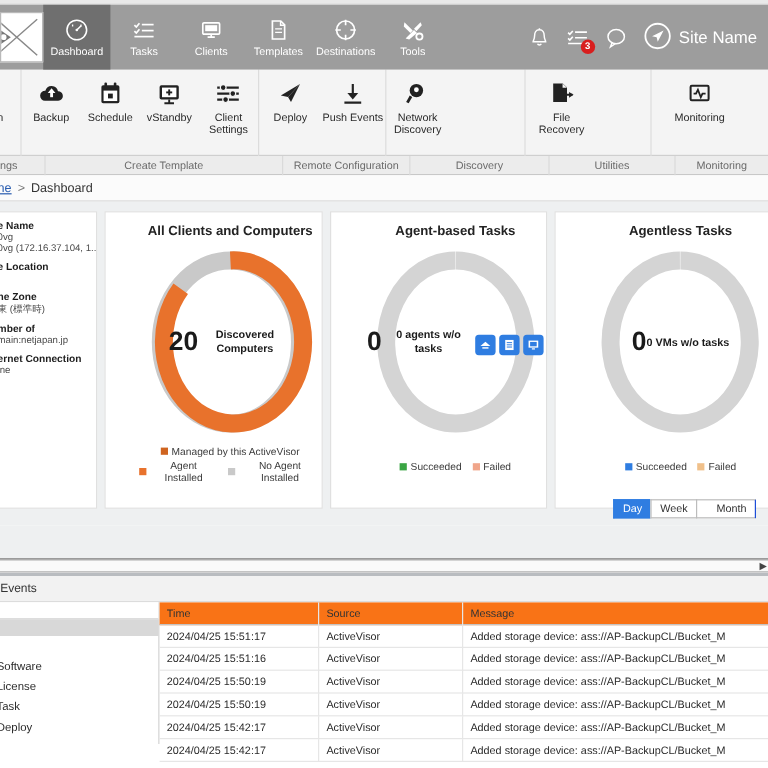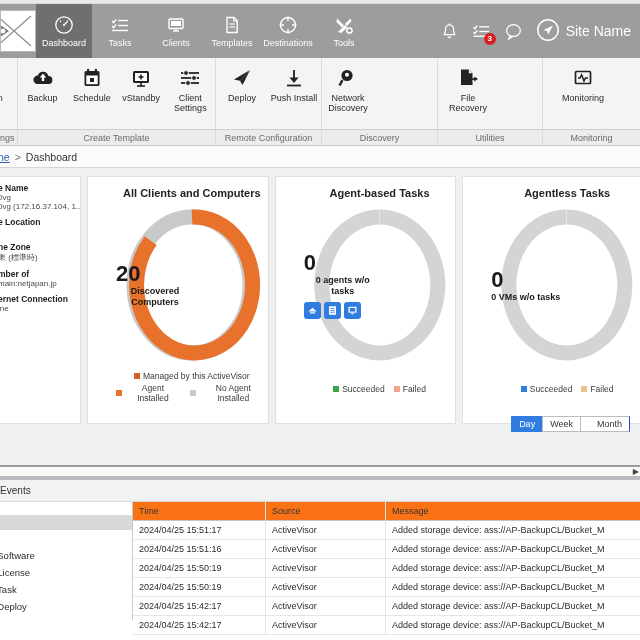--- a/index.html
+++ b/index.html
@@ -71,21 +71,21 @@
   .info-card { width:90px; margin-left:-9px; height:248px; padding:6px 4px 0 6px; overflow:hidden;}
   .info-lbl { font-size:8.5px; font-weight:bold; color:#1d1d1d; margin-top:6px; white-space:nowrap;}
   .info-lbl:first-child { margin-top:0; }
   .info-val { font-size:8px; color:#4a4a4a; white-space:nowrap; }
 
   .chart-card { flex:1 1 0; height:248px; padding-top:10px;padding-left:28px; }
   .chart-title { text-align:center; font-size:11px; font-weight:bold; color:#232323; }
   .donut-wrap { display:flex; justify-content:center; margin-top:6px; position:relative; }
   .donut-center {
     position:absolute; top:0; left:0; right:0; bottom:0;
-    display:flex; flex-direction:column; align-items:flex-start; justify-content:center;
+    display:flex; flex-direction:row; align-items:center; justify-content:center;
     pointer-events:none;
   }
   .donut-num { font-size:22px; font-weight:bold; color:#1a1a1a; line-height:24px;}
   .donut-sub { font-size:9px; font-weight:bold; color:#1a1a1a; text-align:center; line-height:11px; max-width:78px;}
   .mini-btns { display:flex; gap:3px; margin-top:5px; pointer-events:auto;}
   .mini-btn {
     width:17px; height:17px; background:#2f7de1; border-radius:3px;
     display:flex; align-items:center; justify-content:center; cursor:pointer;
   }
   .legend { display:flex; flex-direction:column; align-items:center; gap:2px; margin-top:6px;text-align:center;}
@@ -332,21 +332,21 @@
         <span>Deploy</span>
       </div>
       <div class="rbtn">
         <span class="bic">
           <svg width="22" height="22" viewBox="0 0 22 22">
               <line x1="11" y1="3" x2="11" y2="13" stroke="#222" stroke-width="1.8"></line>
               <polygon points="11,16 6.5,10.5 15.5,10.5" fill="#222"></polygon>
               <line x1="4" y1="18.5" x2="18" y2="18.5" stroke="#222" stroke-width="1.8"></line>
             </svg>
         </span>
-        <span>Push Install</span>
+        <span>Push Events</span>
       </div>
     </div>
 
     <div class="rgroup" style="width:116px;">
       <div class="rbtn">
         <span class="bic">
           <svg width="22" height="22" viewBox="0 0 22 22">
               <circle cx="10" cy="8.5" r="5.6" fill="#222"></circle>
               <circle cx="10" cy="7.8" r="2" fill="#fff"></circle>
               <line x1="5.5" y1="13.2" x2="2.5" y2="18.5" stroke="#222" stroke-width="2.4"></line>
@@ -377,21 +377,21 @@
               <rect x="3.5" y="4.5" width="15" height="12" rx="1" fill="none" stroke="#222" stroke-width="1.7"></rect>
               <polyline points="6,11 8,11 9.6,7.8 12,14 13.4,11 16,11" fill="none" stroke="#222" stroke-width="1.5"></polyline>
             </svg>
         </span>
         <span>Monitoring</span>
       </div>
     </div>
   </div>
 
   <div class="ribbon-labels">
-    <div class="rlabel" style="width:18px;justify-content:flex-start;">ngs</div>
+    <div class="rlabel" style="width:38px;justify-content:flex-start;">ngs</div>
     <div class="rlabel" style="width:198px;">Create Template</div>
     <div class="rlabel" style="width:106px;">Remote Configuration</div>
     <div class="rlabel" style="width:116px;">Discovery</div>
     <div class="rlabel" style="width:105px;">Utilities</div>
     <div class="rlabel" style="flex:1;border-right:none;">Monitoring</div>
   </div>
 
   <div class="crumbs">
     <a href="#" style="margin-left:-2px;">ne</a>
     <span class="crumb-sep">&gt;</span>

